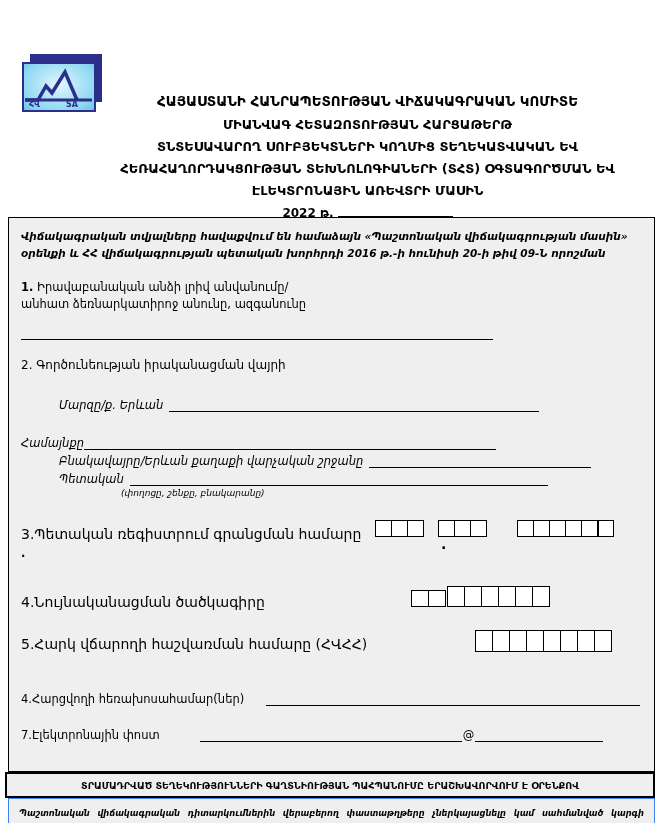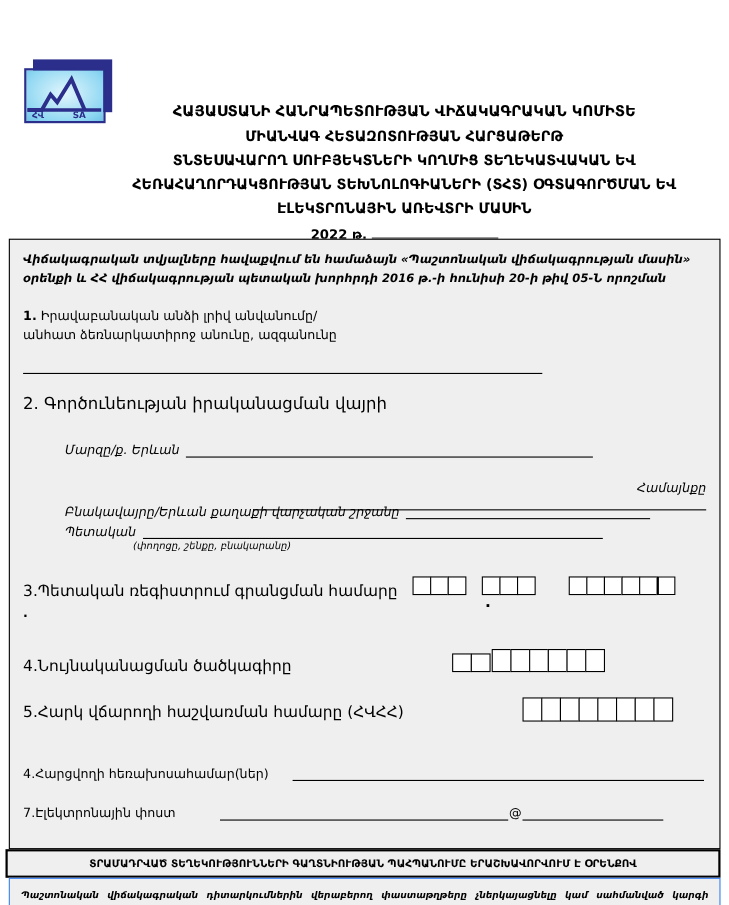--- a/index.html
+++ b/index.html
@@ -32,27 +32,27 @@
   .year-underline{display:inline-block;width:115px;border-bottom:1.5px solid #000;height:11px;margin-left:4px;}
 
   
   .form-box{position:absolute;left:8px;right:8px;top:172px;height:555px;
     border:1px solid #000;background:var(--form-bg);padding:10px 12px 0;}
   .intro{font-size:10.5px;font-weight:bold;font-style:italic;line-height:1.58;max-width:625px;}
   .q1{font-size:11.5px;line-height:1.45;margin-top:18px;}
   .q1 b{font-weight:bold;}
   .fill-line{border-bottom:1px solid #000;height:0;}
   .q1-line{margin-top:26px;width:472px;}
-  .q2{font-size:15px;margin-top:18px;}
+  .q2{font-size:12px;margin-top:18px;}
   .frow{display:flex;align-items:flex-end;font-size:11.5px;font-style:italic;height:18px;}
   .frow .lbl{white-space:nowrap;padding-right:6px;}
   .frow .ul{flex:0 0 auto;border-bottom:1px solid #000;height:14px;}
   .row-region{margin-top:22px;margin-left:38px;}
   .row-region .ul{width:370px;}
-  .row-community{margin-top:20px;flex-direction:column;}
+  .row-community{margin-top:20px;}
   .row-community .lbl{padding-right:0;}
   .row-community .ul{width:412px;}
   .row-settlement{margin-left:38px;}
   .row-settlement .ul{width:222px;}
   .row-address{margin-left:38px;}
   .row-address .ul{width:418px;}
   .hint{font-size:9px;font-style:italic;margin-left:100px;margin-top:2px;}
 
   .box-row{position:relative;font-size:14px;}
   .box-group{position:absolute;display:flex;}
@@ -120,21 +120,21 @@
       <div class="hline">ՏՆՏԵՍԱՎԱՐՈՂ ՍՈՒԲՅԵԿՏՆԵՐԻ ԿՈՂՄԻՑ ՏԵՂԵԿԱՏՎԱԿԱՆ ԵՎ</div>
       <div class="hline">ՀԵՌԱՀԱՂՈՐԴԱԿՑՈՒԹՅԱՆ ՏԵԽՆՈԼՈԳԻԱՆԵՐԻ (ՏՀՏ) ՕԳՏԱԳՈՐԾՄԱՆ  ԵՎ</div>
       <div class="hline">ԷԼԵԿՏՐՈՆԱՅԻՆ ԱՌԵՎՏՐԻ ՄԱՍԻՆ</div>
       <div class="year-line">
         <span>2022 թ.</span><span class="year-underline"></span>
       </div>
     </div>
   </div>
 
   <div class="form-box">
-    <div class="intro">Վիճակագրական տվյալները հավաքվում են համաձայն «Պաշտոնական վիճակագրության մասին» օրենքի և ՀՀ վիճակագրության պետական խորհրդի 2016 թ.-ի հունիսի 20-ի թիվ 05-Ն որոշման</div>
+    <div class="intro">Վիճակագրական տվյալները հավաքվում են համաձայն «Պաշտոնական վիճակագրության մասին» օրենքի և ՀՀ վիճակագրության պետական խորհրդի 2016 թ.-ի հունիսի 20-ի թիվ 09-Ն որոշման</div>
 
     <div class="q1">
       <b>1.</b><span> Իրավաբանական անձի  լրիվ անվանումը/</span><br>
       <span>անհատ ձեռնարկատիրոջ անունը, ազգանունը</span>
     </div>
     <div class="fill-line q1-line"></div>
 
     <div class="q2">2. Գործունեության իրականացման վայրի</div>
 
     <div class="frow row-region">

